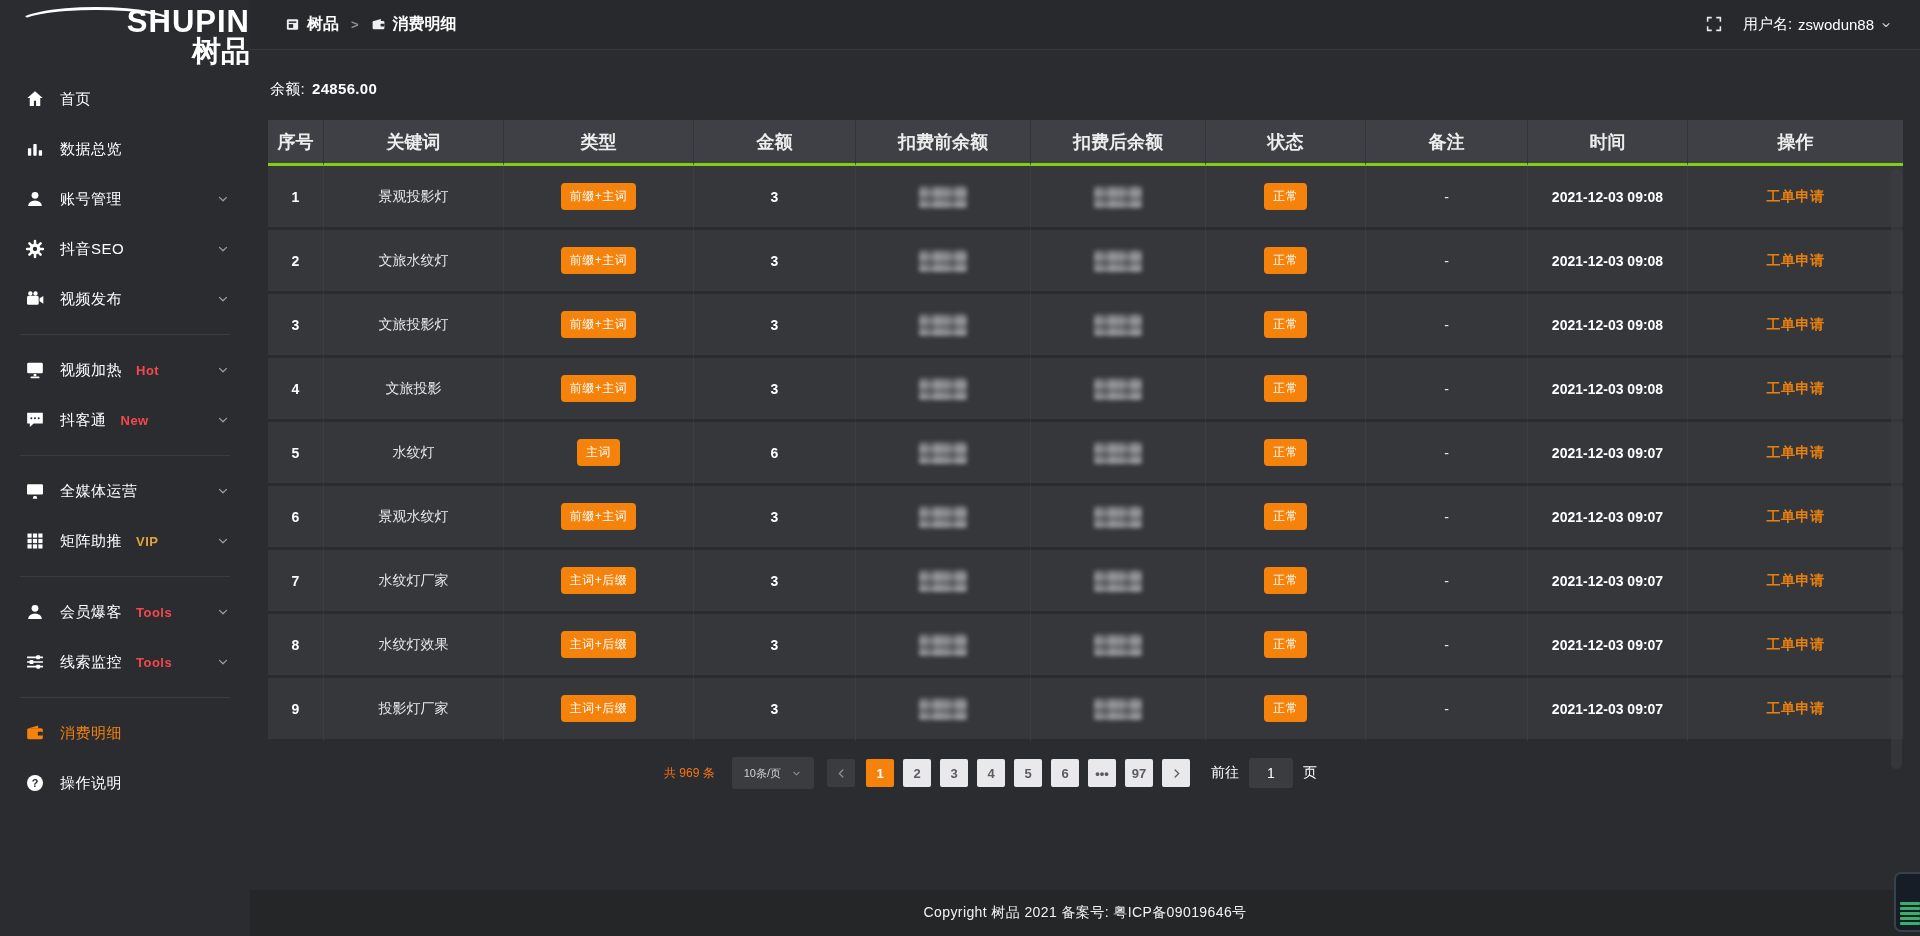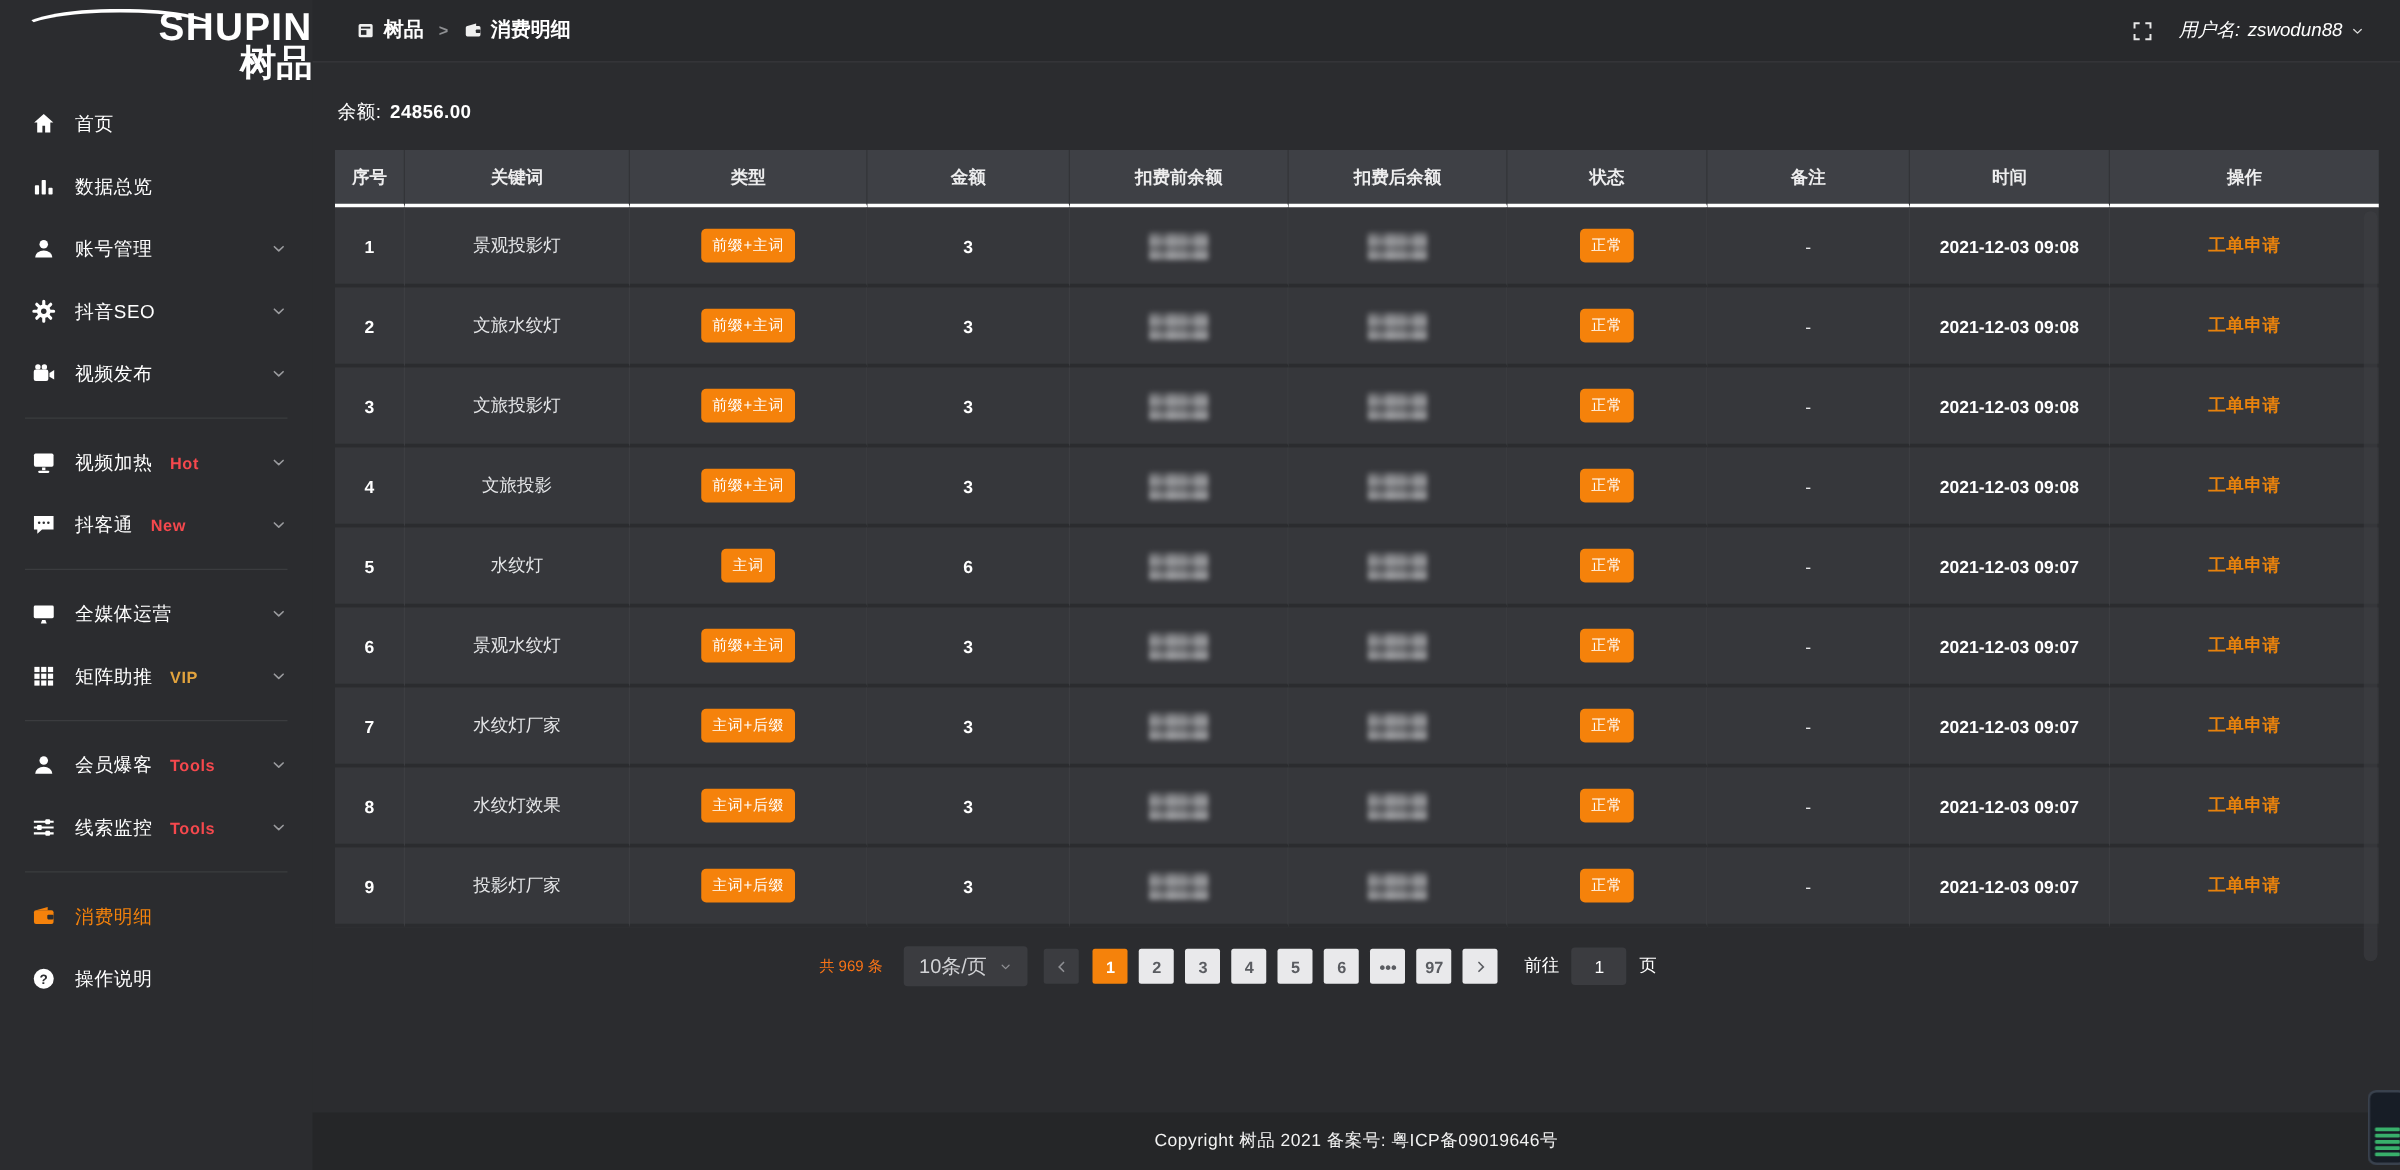--- a/index.html
+++ b/index.html
@@ -29,34 +29,34 @@
   .divider { height:1px; background:#3b3c3f; margin:10px 20px; }
 
   
   .right { flex:1; display:flex; flex-direction:column; min-width:0; }
   .topbar { height:50px; background:#28292c; border-bottom:1px solid #38393c;
     display:flex; align-items:center; padding:0 28px 0 35px; flex:0 0 50px; }
   .breadcrumb { display:flex; align-items:center; font-size:16px; font-weight:bold; }
   .crumb { display:flex; align-items:center; gap:7px; cursor:pointer; }
   .crumb .icon { width:15px; height:15px; color:#efefef; }
   .crumb-sep { color:#8f9093; font-size:13px; margin:0 12px; font-weight:bold; }
-  .topbar-right { margin-left:auto; display:flex; align-items:flex-end; gap:20px;font-style:italic; }
+  .topbar-right { margin-left:auto; display:flex; align-items:flex-start; gap:20px; }
   .fs-btn { width:18px; height:18px; color:#e8e8e8; cursor:pointer; }
   .user-box { display:flex; align-items:center; gap:6px; font-size:15px; cursor:pointer; }
   .user-chevron { width:12px; height:12px; color:#d8d8d8; }
 
   .content { flex:1; padding:0 17px 0 18px; position:relative; }
   .balance { margin:30px 0 0 2px; font-size:15px; font-weight:normal; letter-spacing:0.3px; }
   .balance b { margin-left:7px; font-size:15px; }
 
   
   .table-wrap { position:relative; margin-top:21px; }
   table { width:100%; border-collapse:separate; border-spacing:0; table-layout:fixed; }
-  thead th { background:#3e4045; height:46px; font-size:14px; font-weight:bold; color:#ededee;
-    border-bottom:3px solid #ffffff; border-right:1px solid #333438; }
+  thead th { background:#3e4045; height:46px; font-size:18px; font-weight:bold; color:#ededee;
+    border-bottom:3px solid #84cc16; border-right:1px solid #333438; }
   thead th:last-child { border-right:none; }
   tbody td { background:#36373b; height:64px; text-align:center; color:#e6e7e9;
     border-bottom:3px solid #2b2c2f; border-right:1px solid #3d3e42; font-size:14px; }
   tbody td:last-child { border-right:none; }
   td.bold { font-weight:bold; color:#fff; }
   .tag { display:inline-block; background:var(--accent); color:#fff; font-size:12px;
     padding:5px 9px; border-radius:4px; letter-spacing:0.5px; }
   .link { color:var(--link); font-weight:bold; cursor:pointer; letter-spacing:0.5px; }
   .blur-block { width:48px; height:22px; margin:0 auto; border-radius:2px; opacity:0.8;
     background-image:
@@ -64,21 +64,21 @@
       repeating-linear-gradient(90deg, #8d8e92 0 8px, #717276 8px 15px, #9a9b9f 15px 22px);
     filter: blur(2px); }
   .scroll-gutter { position:absolute; top:49px; right:1px; width:11px; height:600px;
     background:#3e3f43; border-radius:6px; opacity:0.55; }
 
   
   .pagination { margin-top:15px; display:flex; align-items:center; justify-content:center;
     gap:9px; transform:translateX(-95px); }
   .pg-total { font-size:12px; color:#f97316; margin-right:8px; }
   .pg-size { background:#3b3c40; border-radius:3px; height:32px; padding:0 12px;
-    display:flex; align-items:center; gap:10px; color:#d2d3d6; font-size:16px;
+    display:flex; align-items:center; gap:10px; color:#d2d3d6; font-size:11px;
     cursor:pointer; margin-right:4px; }
   .pg-size .icon { width:11px; height:11px; color:#8e8f93; }
   .pbtn { min-width:28px; height:28px; border-radius:2px; background:#e9e9eb; color:#5a5c61;
     font-weight:bold; font-size:13px; display:flex; align-items:center; justify-content:center;
     padding:0 4px; cursor:pointer; }
   .pbtn .icon { width:13px; height:13px; }
   .pbtn.prev { background:#3b3c40; color:#8e8f93; margin-right:2px; }
   .pbtn.active { background:var(--accent); color:#fff; }
   .pg-goto { display:flex; align-items:center; gap:10px; margin-left:12px; font-size:14px; }
   .pg-input { width:44px; height:30px; background:#3b3c40; border:none; border-radius:3px;

